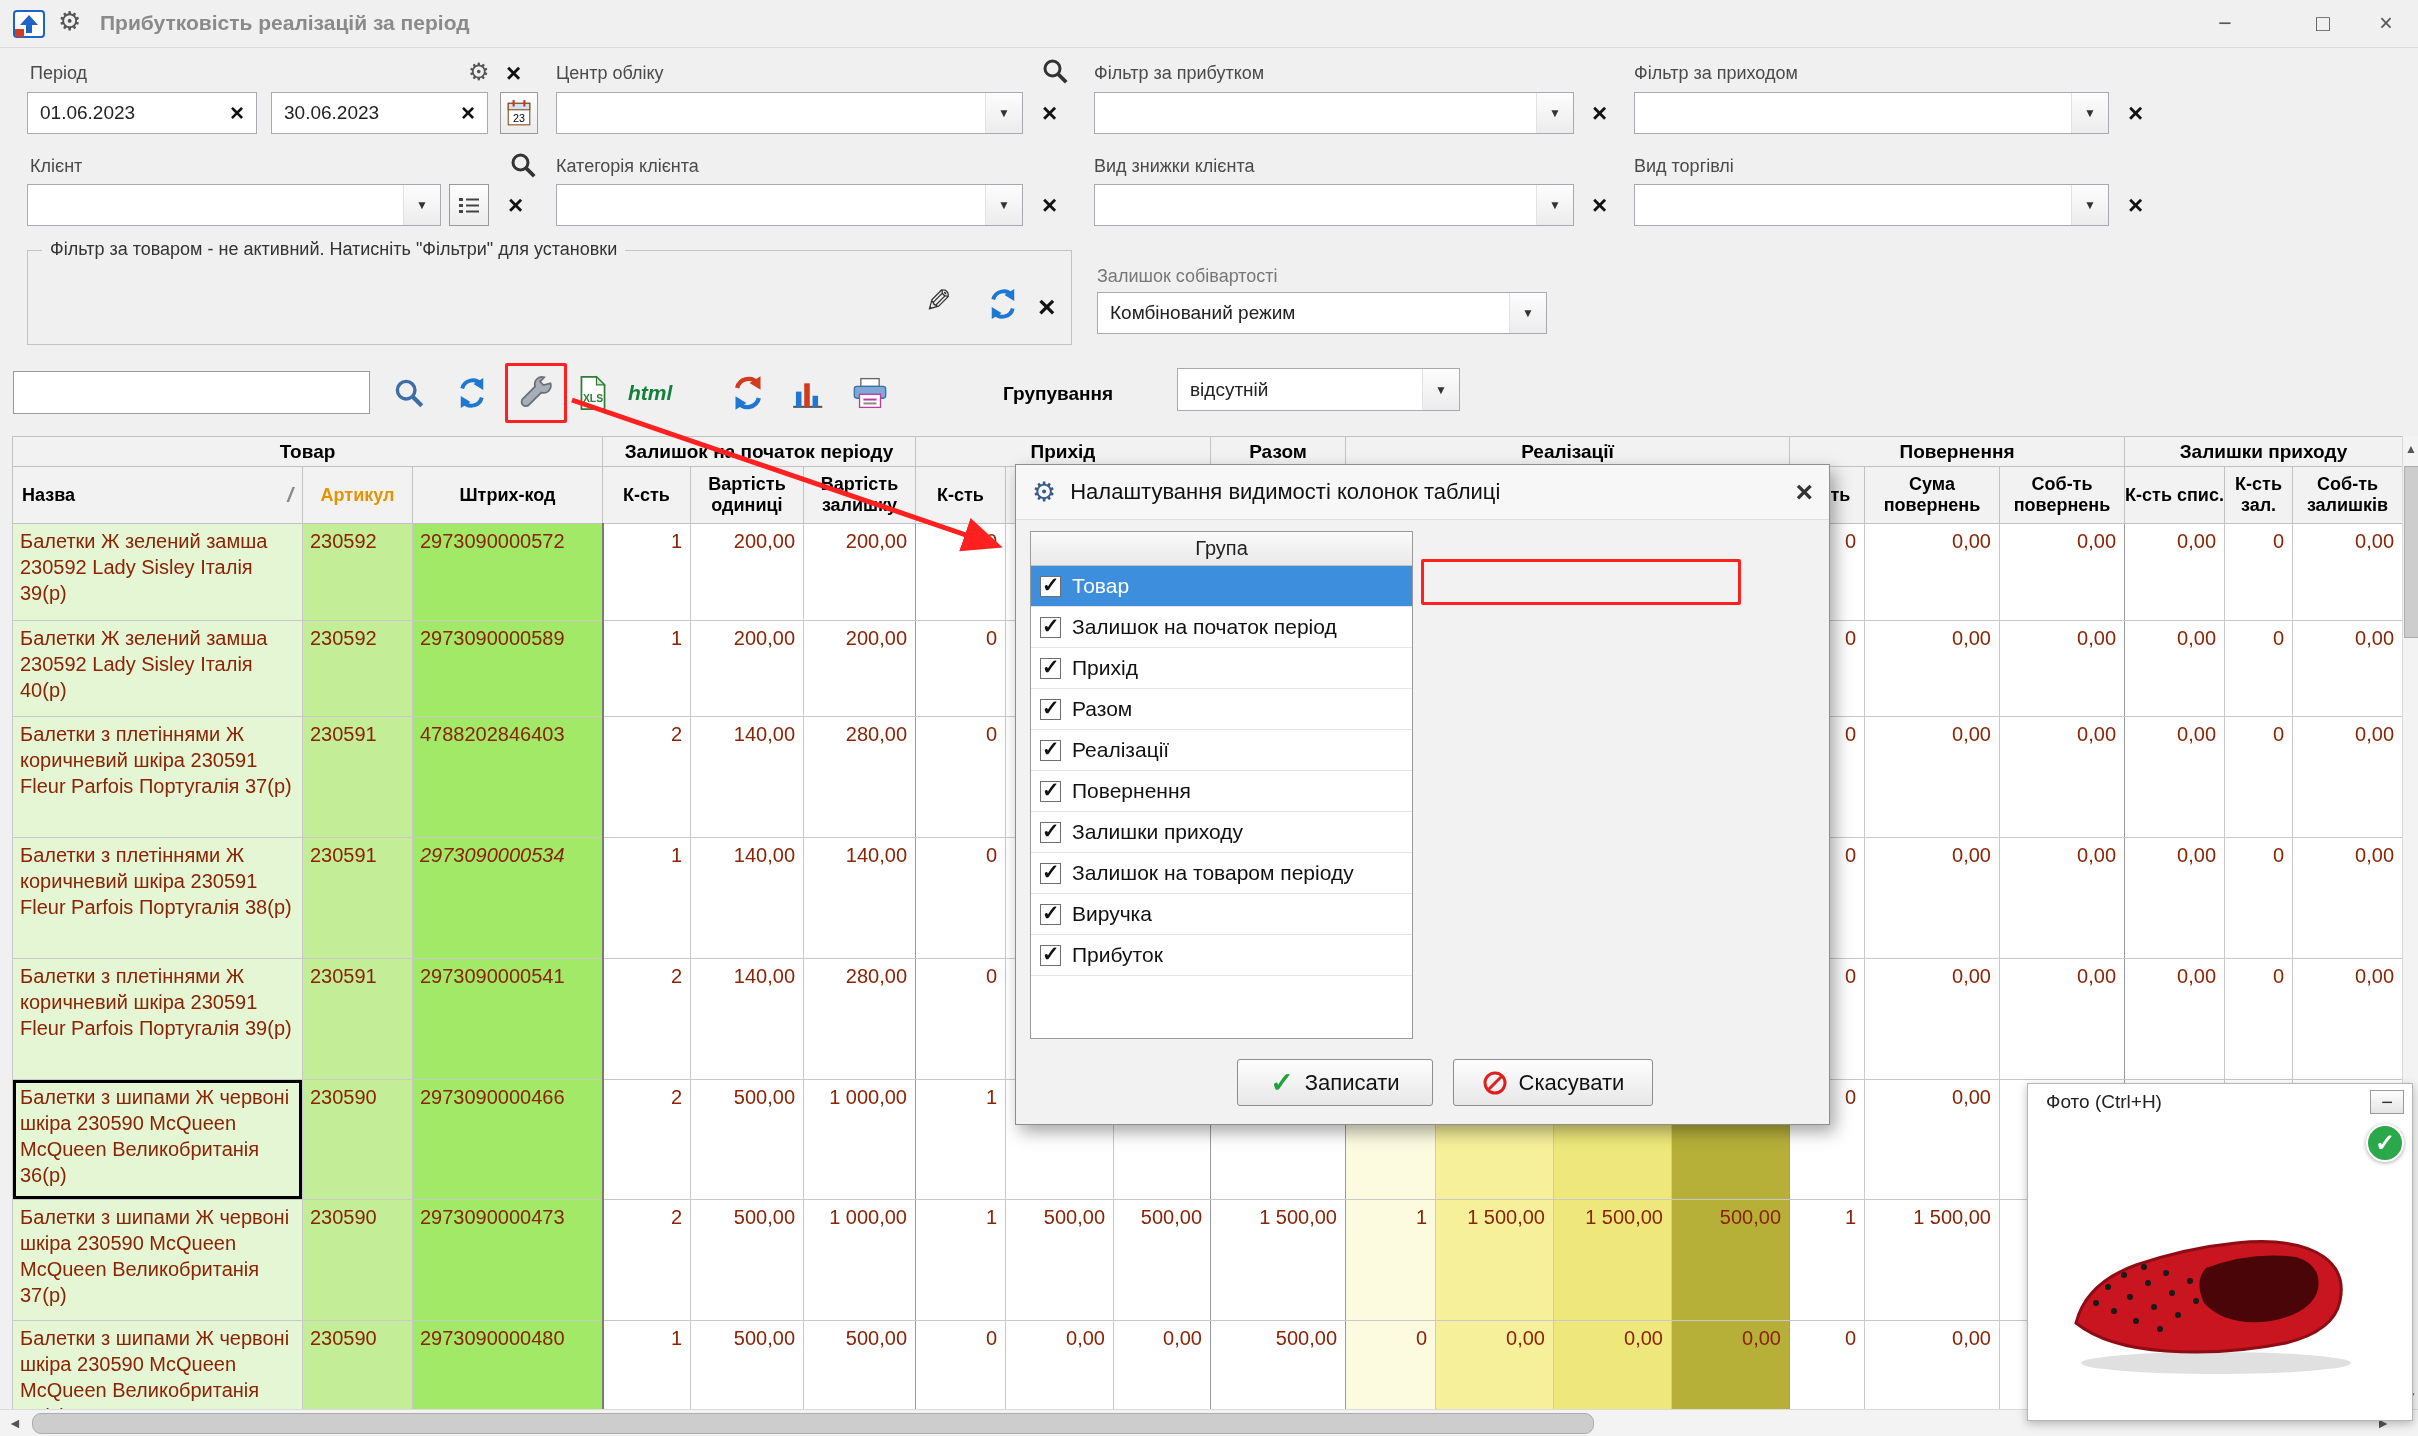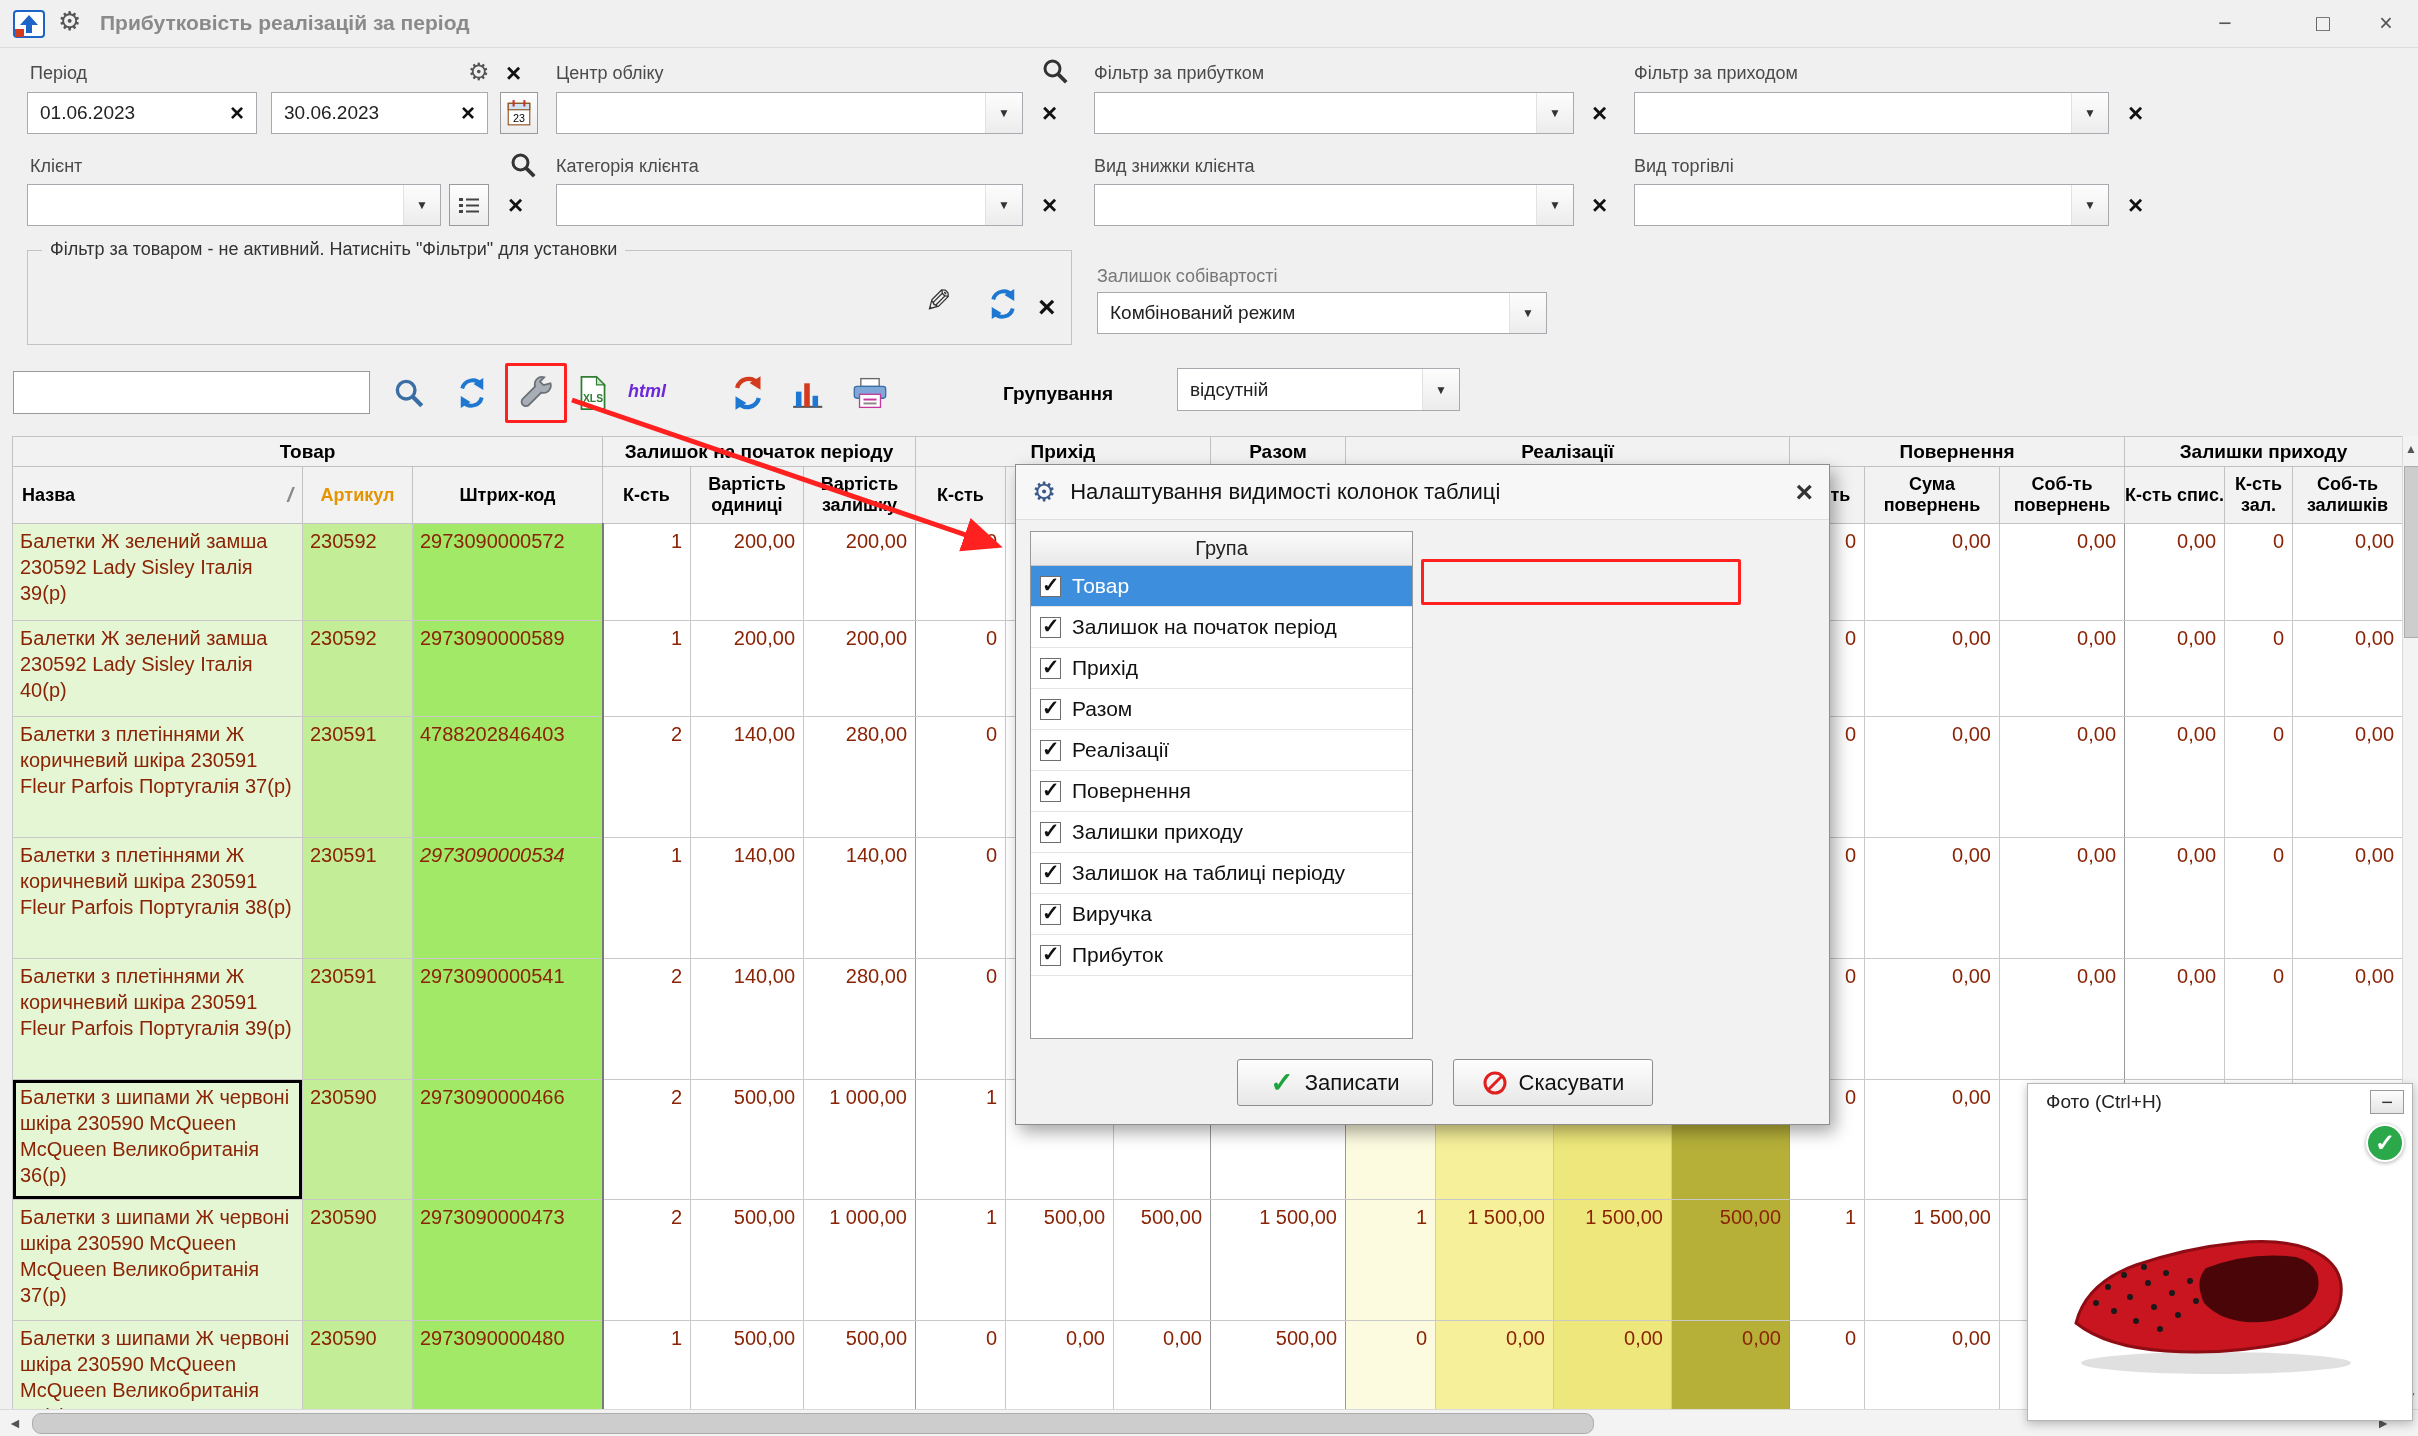--- a/index.html
+++ b/index.html
@@ -25,21 +25,21 @@
   .calbtn{position:absolute;width:38px;height:42px;background:linear-gradient(#FEFEFE,#ECECEC);border:1px solid #9A9A9A;display:flex;align-items:center;justify-content:center;padding:0}
   .listbtn{position:absolute;width:40px;height:42px;background:linear-gradient(#FEFEFE,#ECECEC);border:1px solid #9A9A9A;display:flex;align-items:center;justify-content:center;padding:0}
   .gbox{position:absolute;border:1px solid #C3C3C3}
   .legend{position:absolute;background:#F0F0F0;padding:0 8px;font-size:18px;color:#333;white-space:nowrap}
   .pencil{position:absolute;font-size:32px;color:#333;transform:scaleX(-1)}
   .iconb{position:absolute;display:flex;align-items:center;justify-content:center}
 
   
   .tsearch{position:absolute;height:43px;border:1px solid #9A9A9A;background:#fff;font-size:19px;padding:0 10px;box-sizing:border-box;font-family:"Liberation Sans",sans-serif}
   .ticon{position:absolute;width:44px;height:46px;top:370px;display:flex;align-items:center;justify-content:center}
-  .html-ic{position:absolute;top:381px;font-size:18px;font-weight:bold;font-style:italic;color:#6d28d9}
+  .html-ic{position:absolute;top:381px;font-size:21px;font-weight:bold;font-style:italic;color:#15803d}
   .grp-lbl{position:absolute;font-size:19px;font-weight:bold;color:#000}
 
   
   #grid{position:absolute;left:12px;top:436px;width:2390px;height:973px;overflow:hidden;background:#fff;z-index:1}
   .grid-table{border-collapse:collapse;table-layout:fixed;width:2390px;background:#fff}
   .grid-table th,.grid-table td{padding:0;border:1px solid #C9C9C9;vertical-align:top}
   .grid-table thead th{background:#F2F2F2;border-color:#C2C2C2}
   .gh .cw{display:flex;align-items:center;justify-content:center;font-size:19px;color:#000;height:29px;overflow:hidden}
   .ch .cw{display:flex;align-items:center;justify-content:center;text-align:center;font-size:18px;color:#000;height:56px;overflow:hidden;line-height:1.15}
   .ch.first .cw{justify-content:space-between;padding:0 9px;text-align:left}
@@ -997,21 +997,21 @@
         <div class="dlg-row">
           <span class="cb on"></span>
           <span>Повернення</span>
         </div>
         <div class="dlg-row">
           <span class="cb on"></span>
           <span>Залишки приходу</span>
         </div>
         <div class="dlg-row">
           <span class="cb on"></span>
-          <span>Залишок на таблиці періоду</span>
+          <span>Залишок на товаром періоду</span>
         </div>
         <div class="dlg-row">
           <span class="cb on"></span>
           <span>Виручка</span>
         </div>
         <div class="dlg-row">
           <span class="cb on"></span>
           <span>Прибуток</span>
         </div>
       </div>

